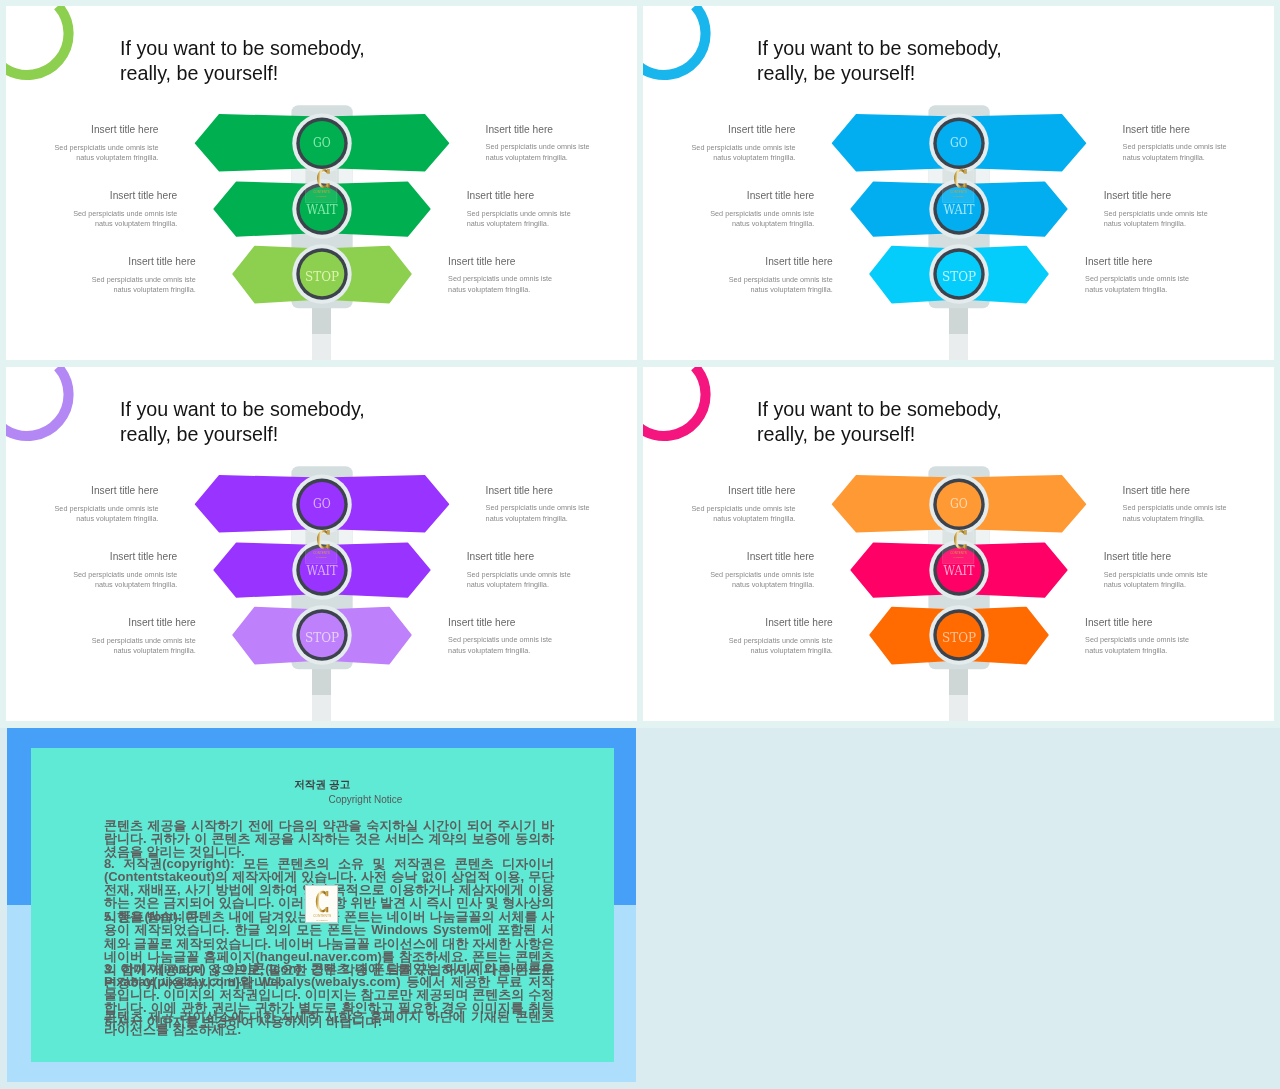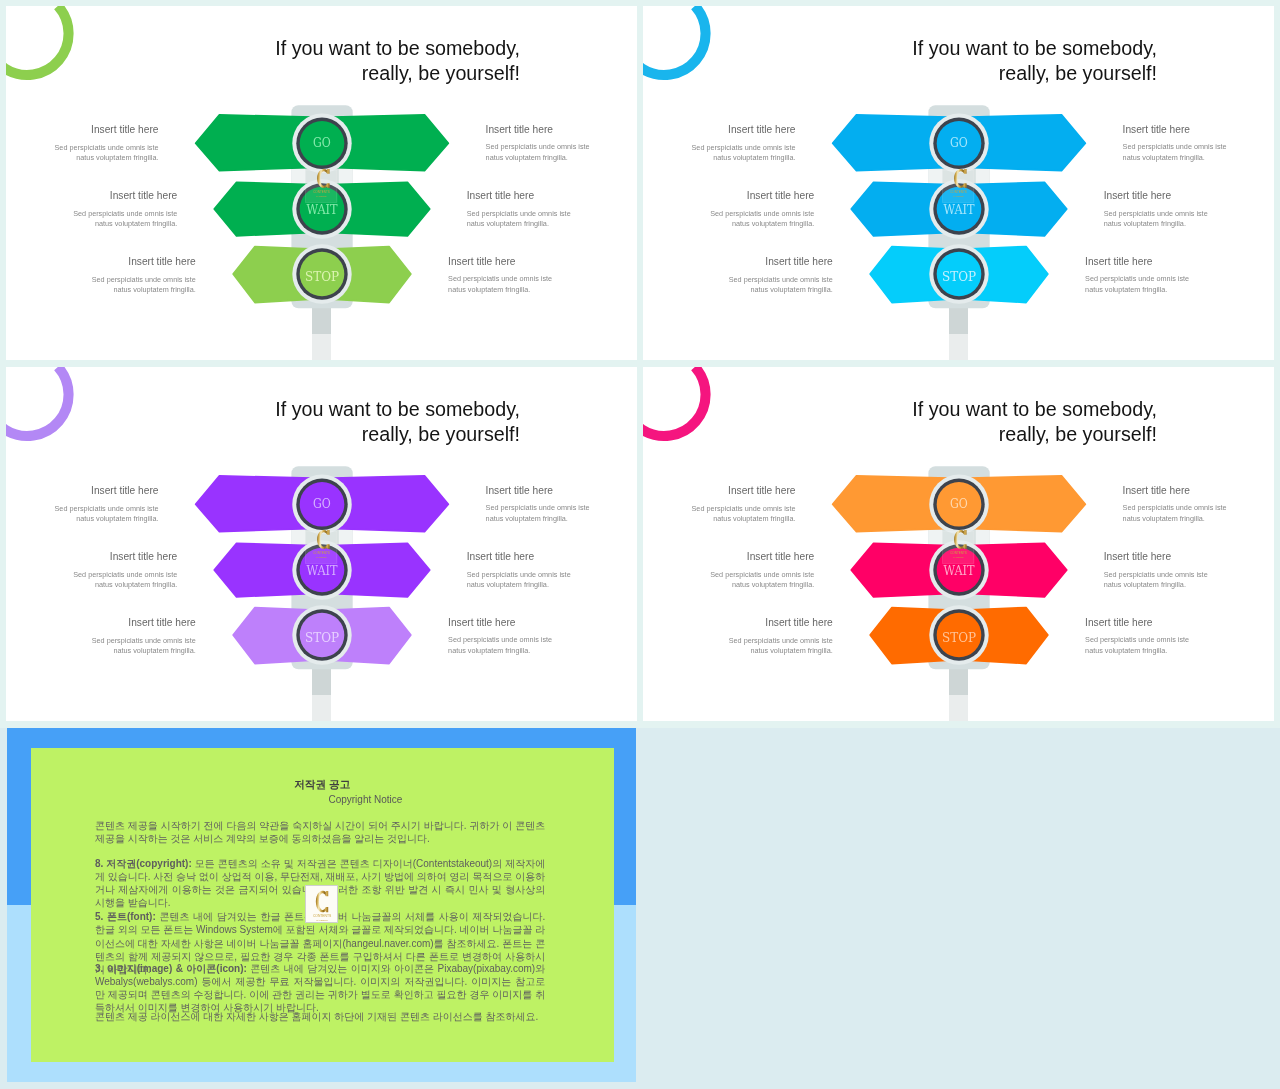--- a/index.html
+++ b/index.html
@@ -13,45 +13,45 @@
   .slide{position:absolute;background:#ffffff;overflow:hidden;}
   .slide.s1{left:6px;  top:6px;   width:631px;height:354px;}
   .slide.s2{left:643px;top:6px;   width:631px;height:354px;}
   .slide.s3{left:6px;  top:367px; width:631px;height:354px;}
   .slide.s4{left:643px;top:367px; width:631px;height:354px;}
 
   
   .arc{position:absolute;left:-40px;top:-40px;width:140px;height:140px;}
 
   
-  .headline{position:absolute;left:114px;top:29.5px;width:400px;text-align:right;
+  .headline{position:absolute;left:114px;top:29.5px;width:400px;text-align:left;
             font-size:19.7px;line-height:25.3px;color:#141414;}
   .headline div{white-space:nowrap;}
 
   
   .sign{position:absolute;left:0;top:0;width:631px;height:354px;}
 
   
   .cap{position:absolute;width:230px;}
   .cap .t{font-size:10.2px;color:#666666;line-height:12px;}
   .cap .b{font-size:7.25px;color:#8a8a8a;line-height:10.6px;margin-top:6.3px;}
   .cap.l{text-align:right;}
   .cap.r{text-align:left;}
 
   
   .cslide{position:absolute;left:7.4px;top:727.9px;width:628.9px;height:354.1px;}
   .csel{position:absolute;left:0;top:0;width:628.9px;height:354.1px;
         background:linear-gradient(#46a0f7 0,#46a0f7 177.1px,#addffd 177.1px,#addffd 100%);}
-  .cpaper{position:absolute;left:23.5px;top:19.8px;width:582.7px;height:314.3px;background:#bef264;}
+  .cpaper{position:absolute;left:23.5px;top:19.8px;width:582.7px;height:314.3px;background:#5eead4;}
   .ch1{position:absolute;left:0;top:29px;width:582.7px;text-align:center;font-size:10.65px;
        line-height:14px;font-weight:bold;color:#3f3f3f;}
   .ch2{position:absolute;left:0;top:45.5px;width:669px;text-align:center;font-size:10px;
        line-height:13px;color:#585858;}
-  .cp{position:absolute;left:64px;width:450.3px;font-size:10px;line-height:13.2px;
-      color:#5e5e5e;text-align:justify;}
+  .cp{position:absolute;left:73px;width:450.3px;font-size:13px;line-height:13.2px;
+      color:#5e5e5e;text-align:justify;font-weight:bold;}
   .cp.p0{top:71px;} .cp.p1{top:109px;} .cp.p2{top:162.5px;}
   .cp.p3{top:214.2px;} .cp.p4{top:262px;}
   .cwm{position:absolute;left:274.6px;top:137.2px;width:32.1px;height:38.1px;
        background:#fdfcf6;border:0.7px solid #cfcfcf;box-sizing:border-box;}
 </style>
 </head>
 <body>
 
 <div class="deck">
   <div class="gaps"></div>

